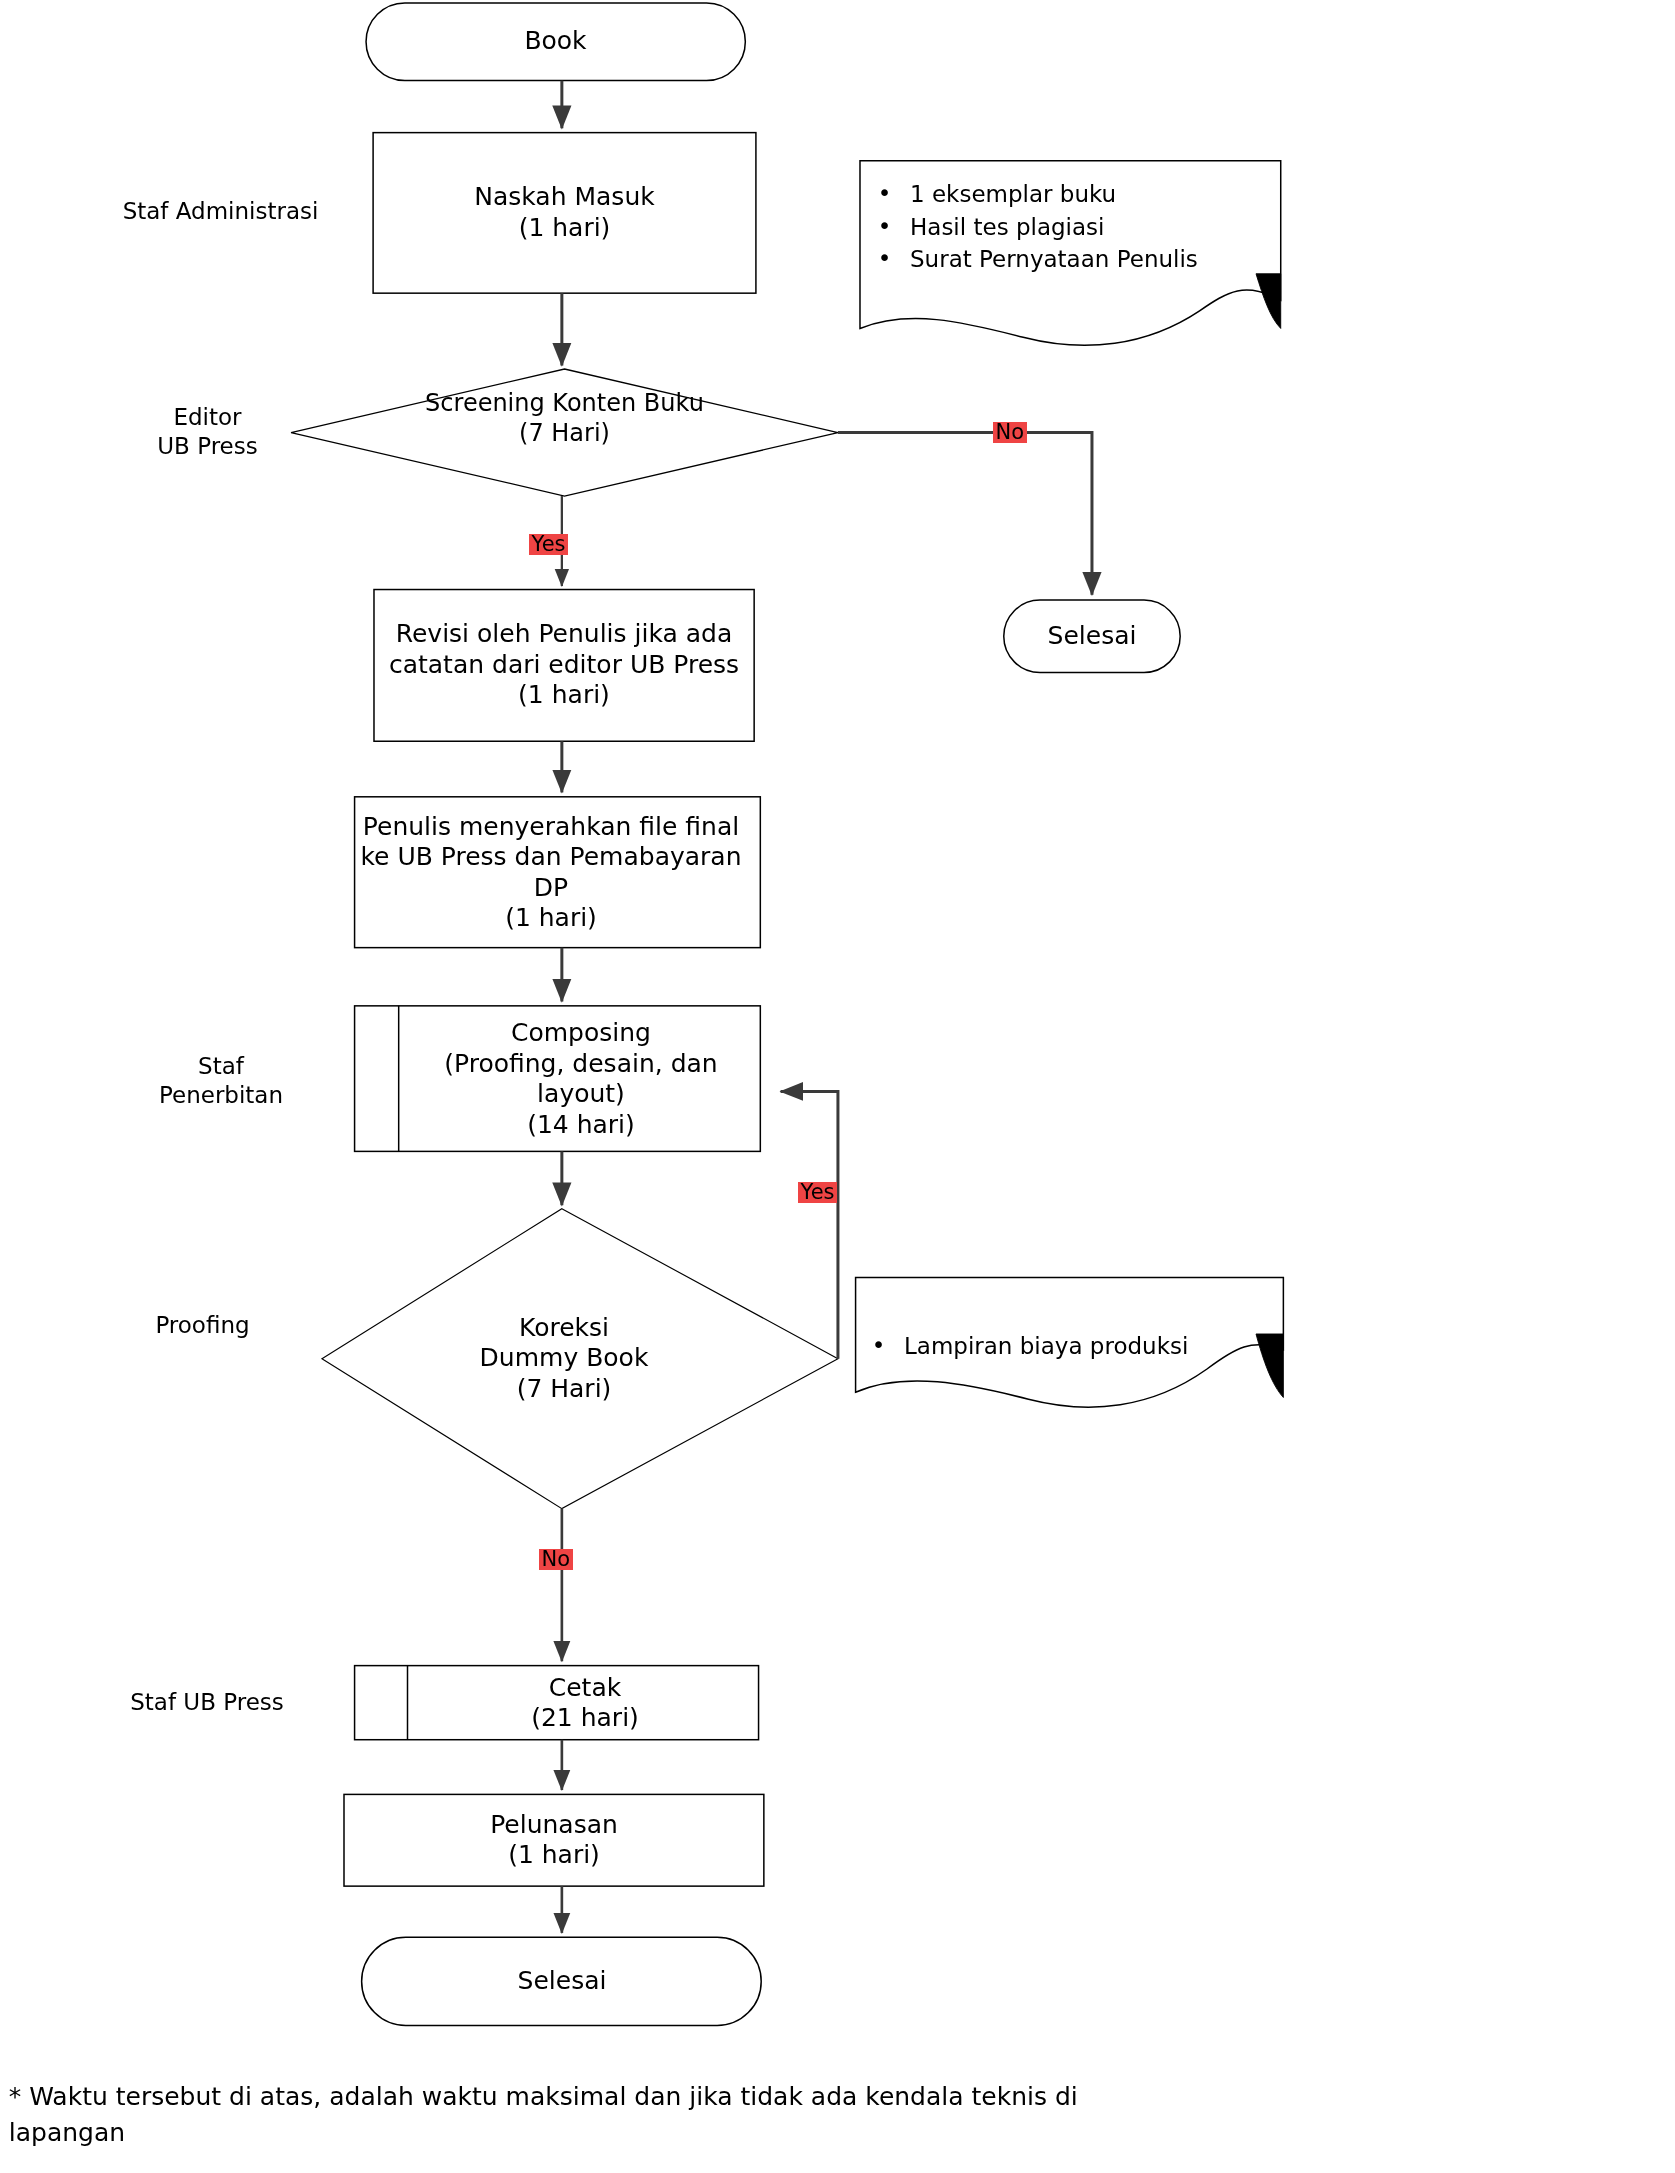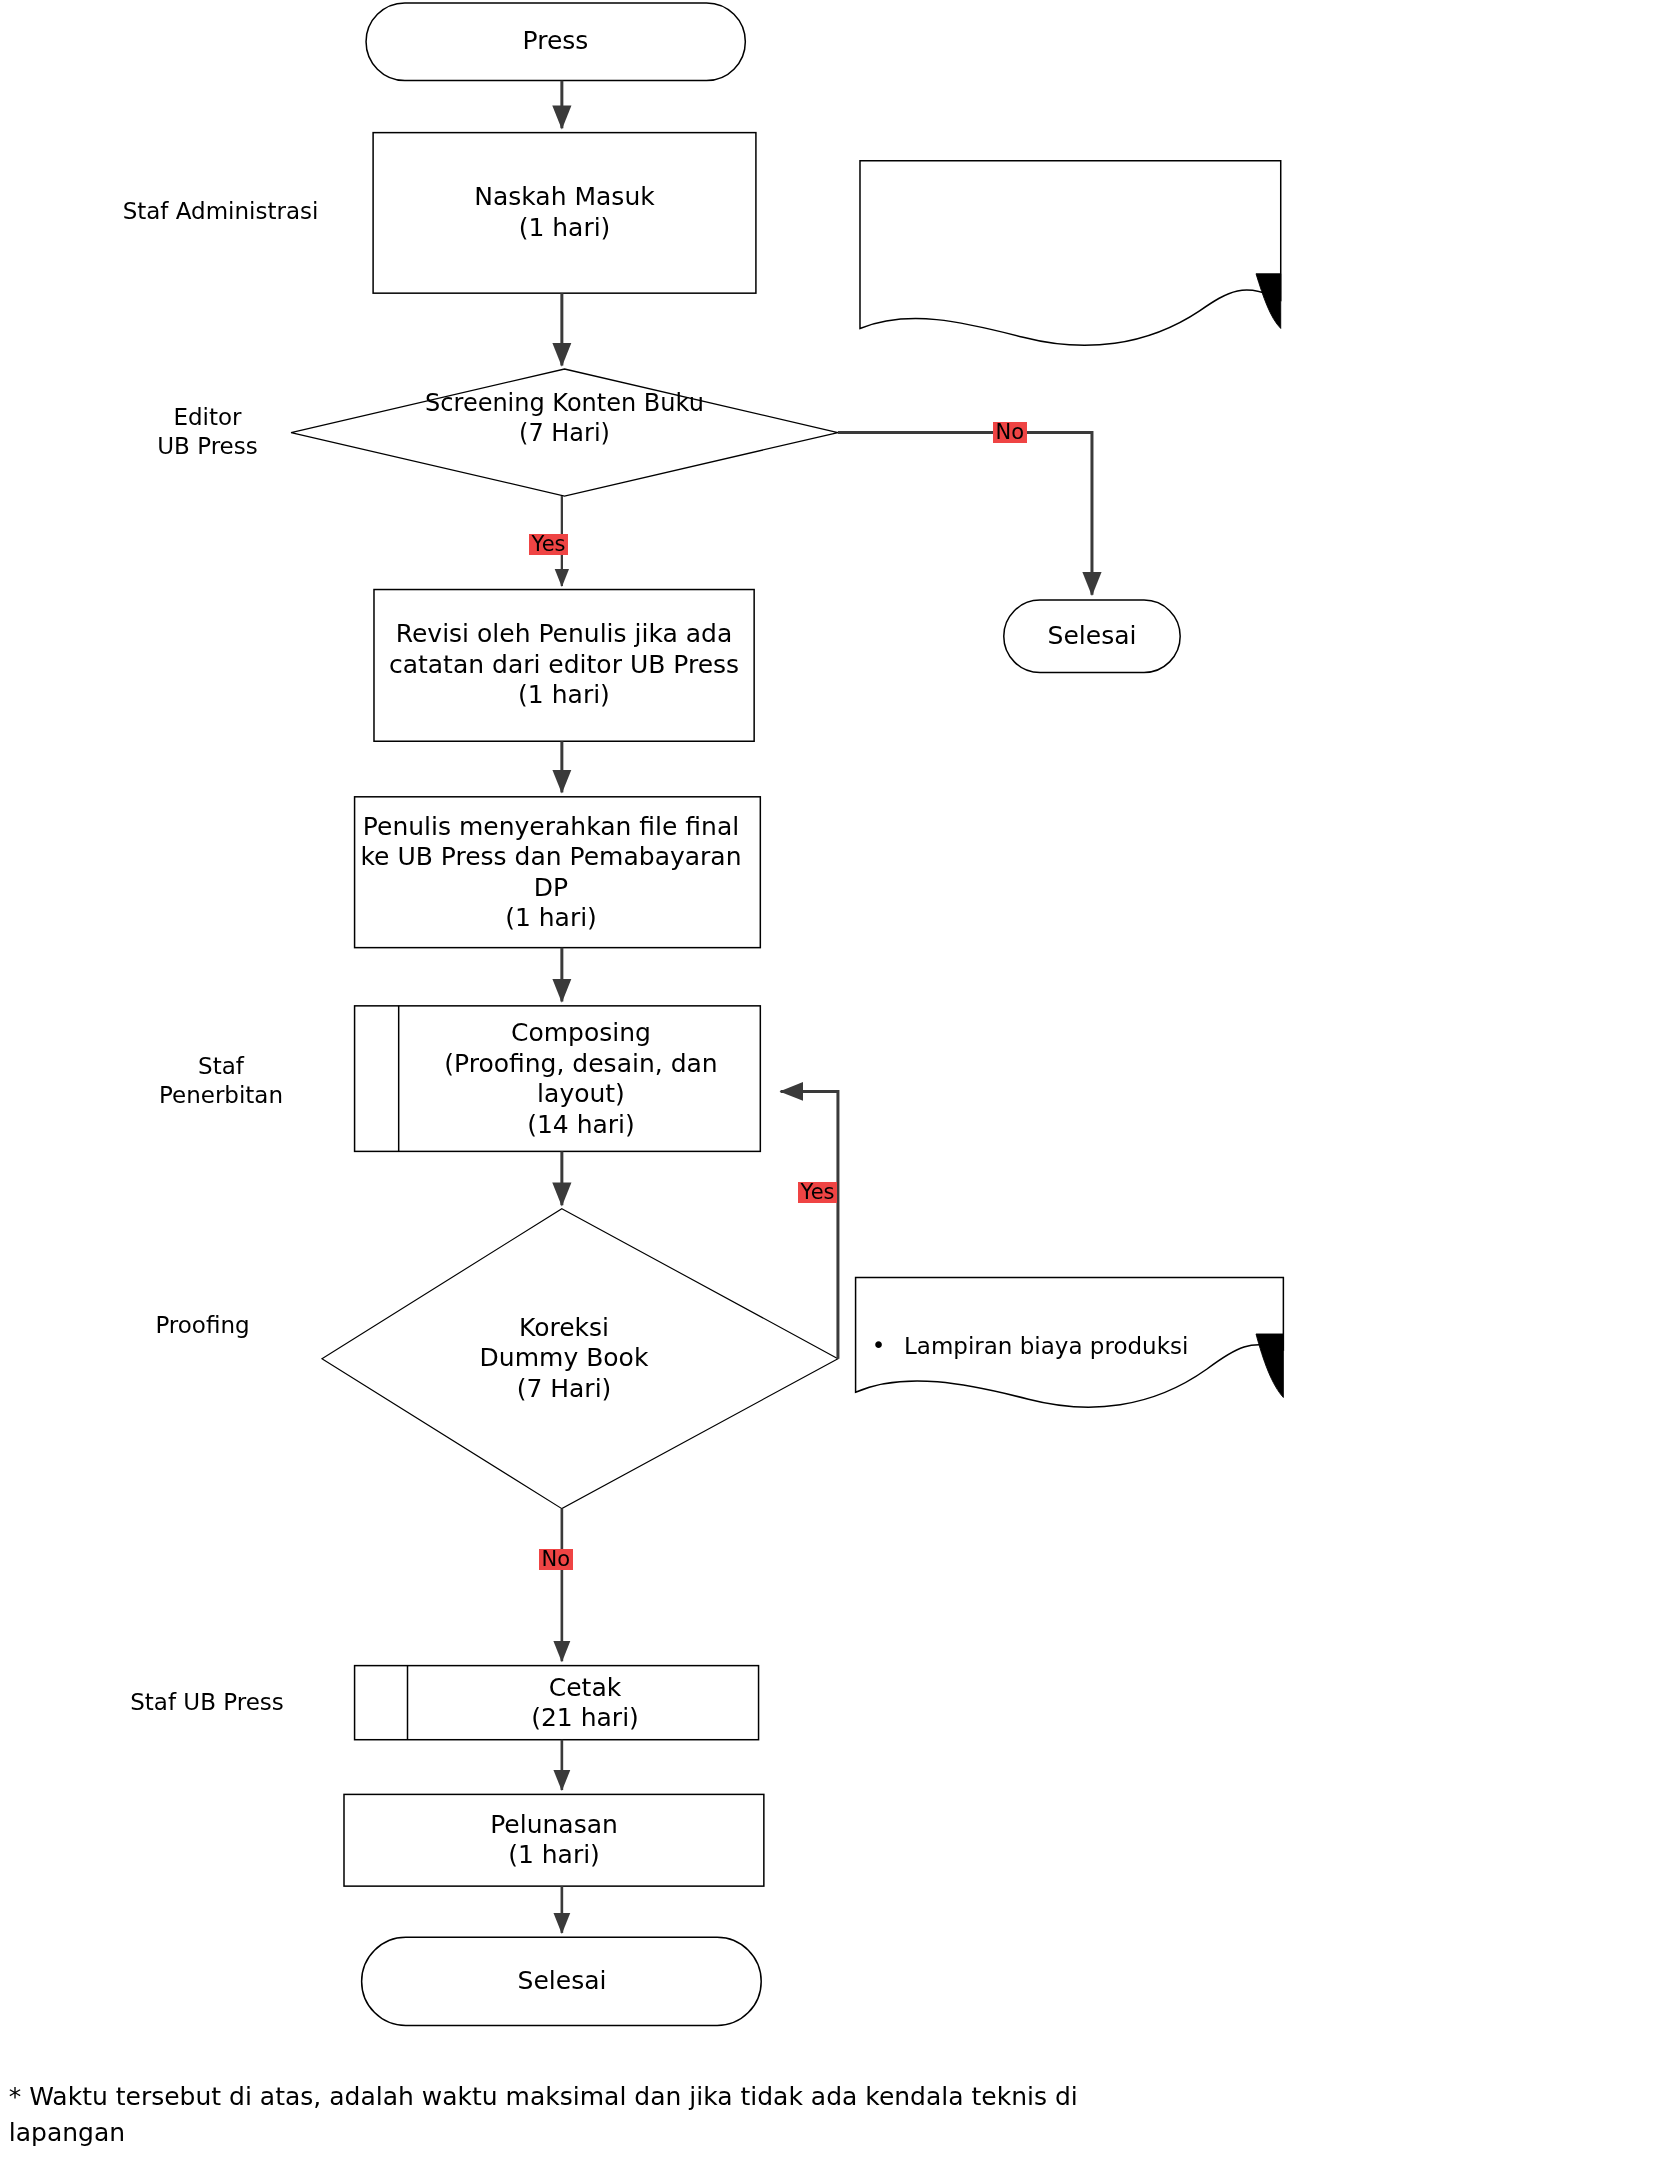--- a/index.html
+++ b/index.html
@@ -162,21 +162,21 @@
   <div class="swim-label" style="left:115px; top:1032px; width:212px; height:97px;">Staf
 Penerbitan</div>
 
   <div class="swim-label" style="left:97px; top:388px; width:221px; height:88px;">Editor
 UB Press</div>
 
   <div class="swim-label" style="left:88px; top:1301px; width:229px; height:49px;">Proofing</div>
 
   <div class="swim-label" style="left:79px; top:1676px; width:256px; height:53px;">Staf UB Press</div>
 
-  <div class="shape-label fs-28" style="left:366px; top:2.6px; width:379px; height:78px;">Press</div>
+  <div class="shape-label fs-28" style="left:366px; top:2.6px; width:379px; height:78px;">Book</div>
 
   <div class="shape-label fs-28" style="left:373px; top:132px; width:383px; height:161px;">Naskah Masuk
 (1 hari)</div>
 
   <div class="shape-label fs-27" style="left:353px; top:379px; width:423px; height:79px;">Screening Konten Buku
 (7 Hari)</div>
 
   <div class="shape-label fs-28" style="left:1004px; top:600px; width:176px; height:72px;">Selesai</div>
 
   <div class="shape-label fs-28" style="left:374px; top:589px; width:380px; height:152px;">Revisi oleh Penulis jika ada
@@ -206,20 +206,25 @@
   <div class="shape-label fs-28" style="left:362px; top:1937px; width:400px; height:88px;">Selesai</div>
 
   <div class="edge-label" style="left:993px; top:422px;">No</div>
 
   <div class="edge-label" style="left:529px; top:534px;">Yes</div>
 
   <div class="edge-label" style="left:798px; top:1182px;">Yes</div>
 
   <div class="edge-label" style="left:539px; top:1549px;">No</div>
 
+  <ul class="note-list" style="left:869px; top:178px; width:406px;">
+    <li>1 eksemplar buku</li>
+    <li>Hasil tes plagiasi</li>
+    <li>Surat Pernyataan Penulis</li>
+  </ul>
 
   <ul class="note-list" style="left:863px; top:1330px; width:406px;">
     <li>Lampiran biaya produksi</li>
   </ul>
 
   <div class="footnote">* Waktu tersebut di atas, adalah waktu maksimal dan jika tidak ada kendala teknis di lapangan</div>
 
 </div>
 
 

